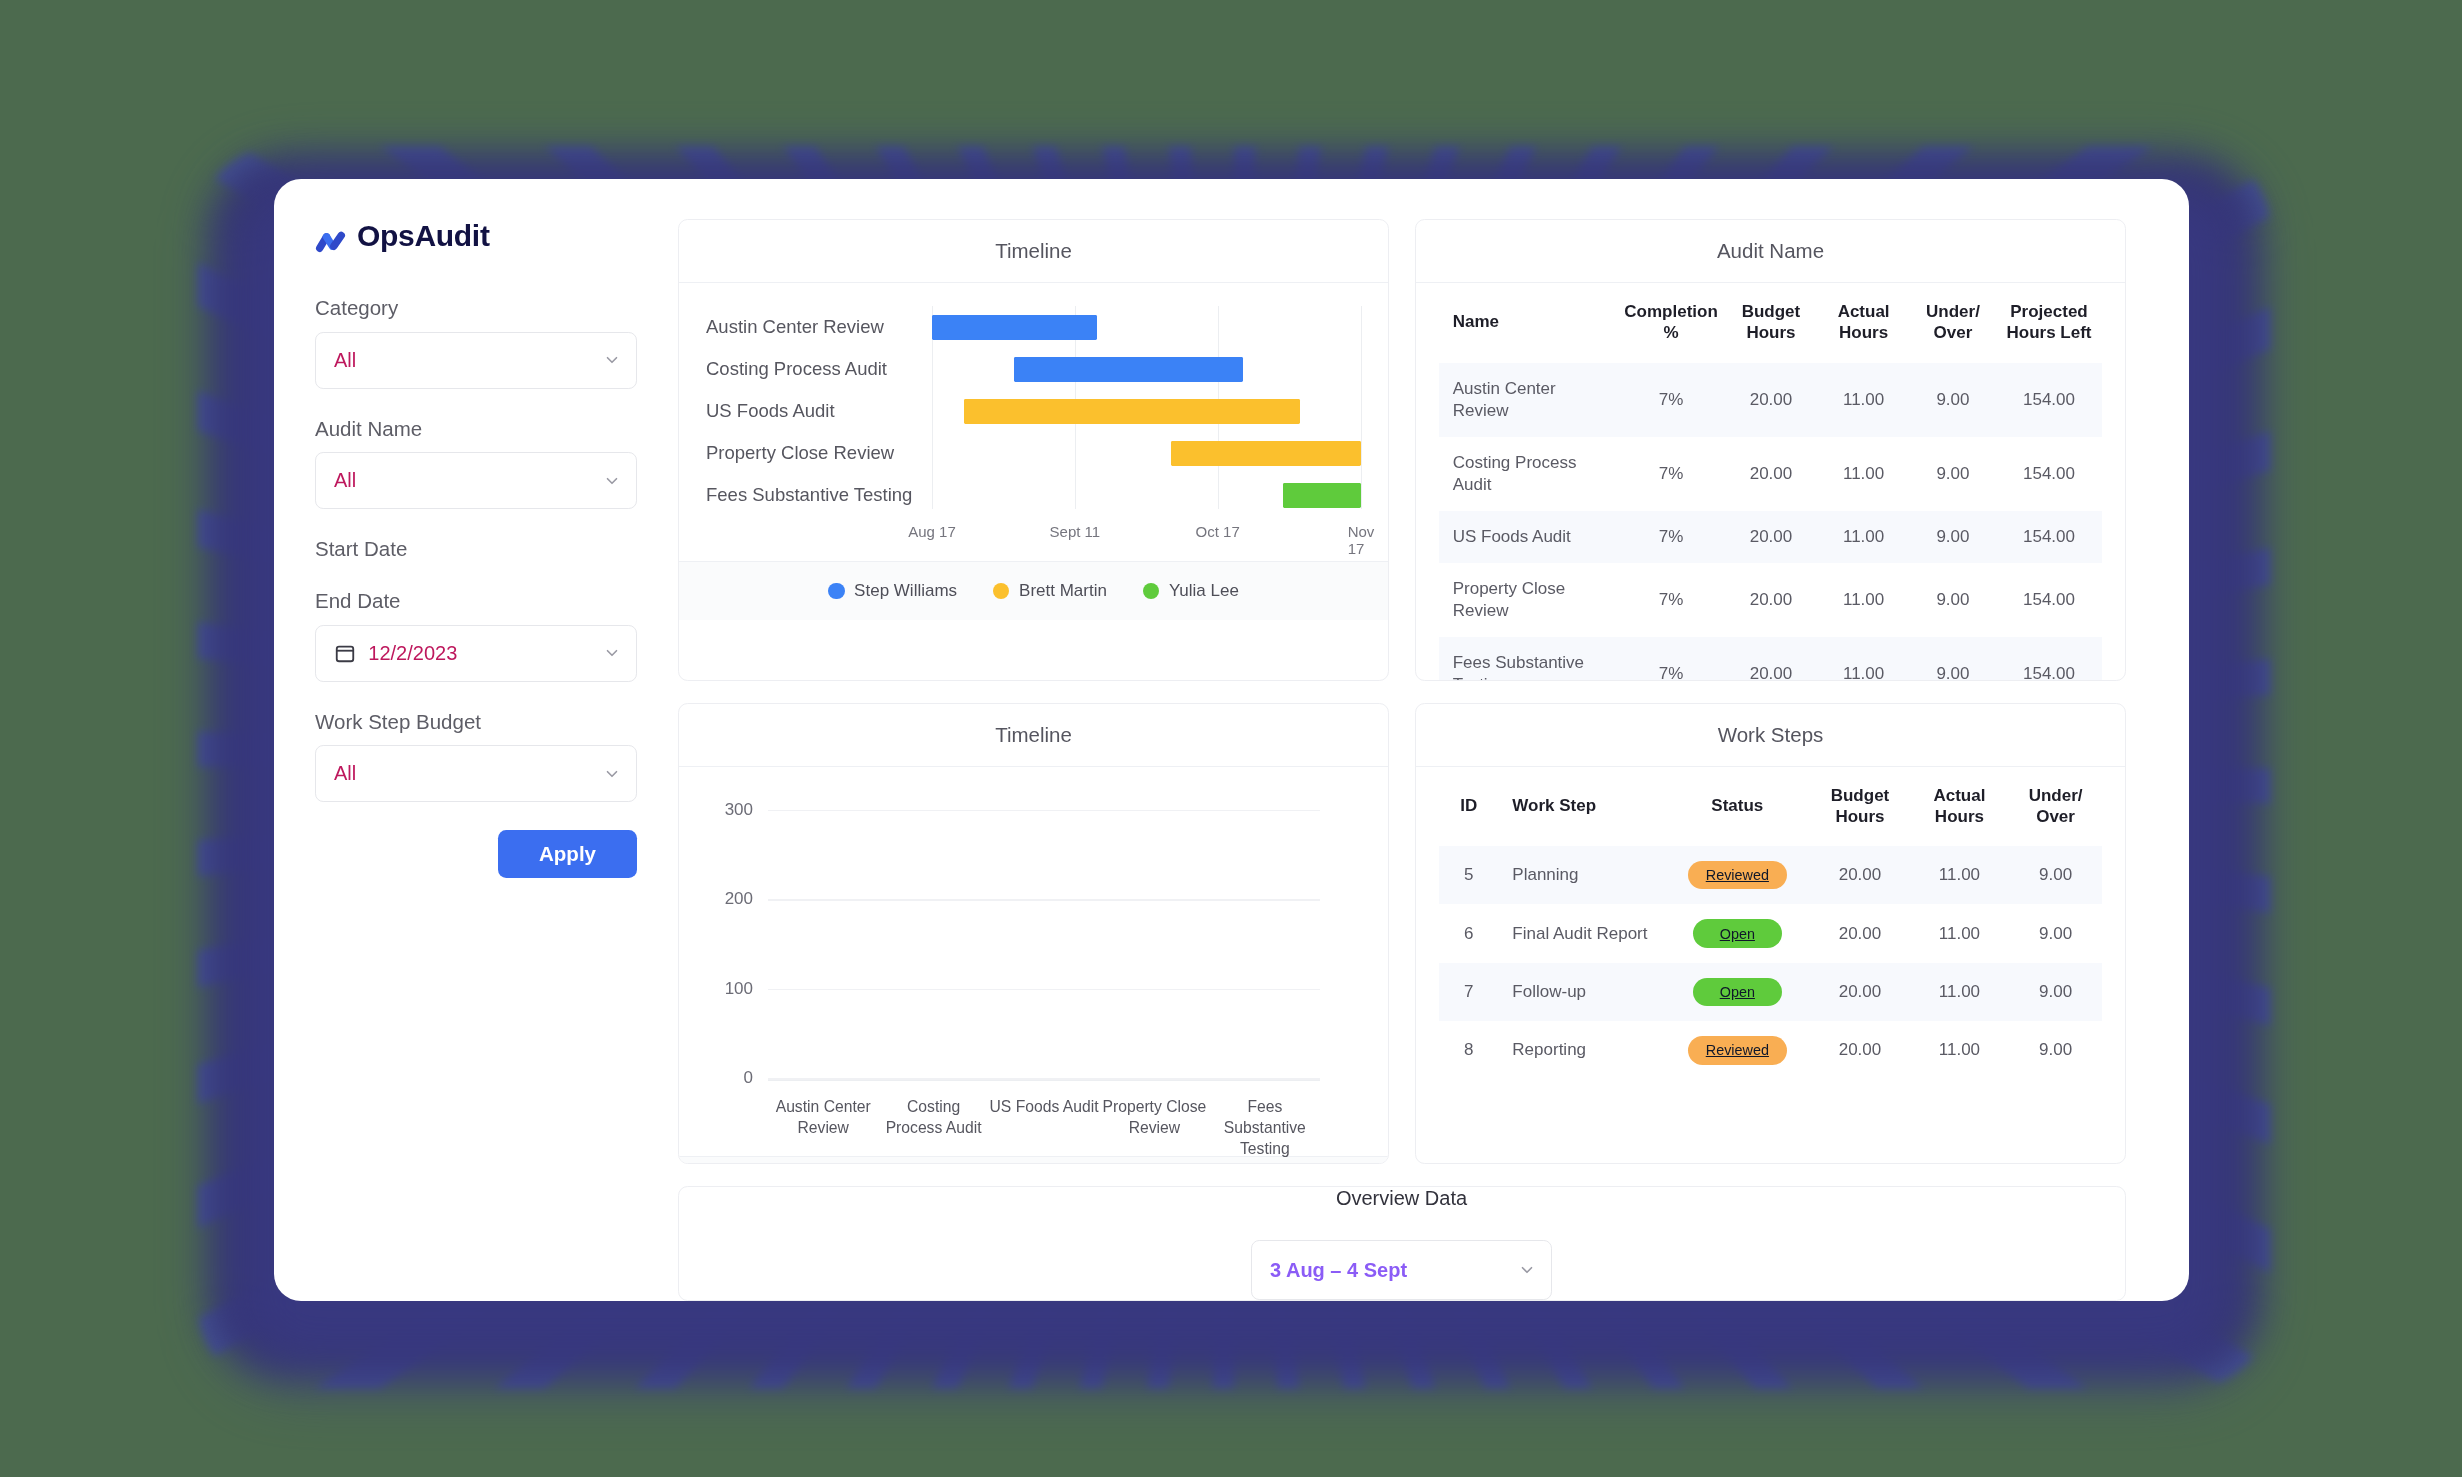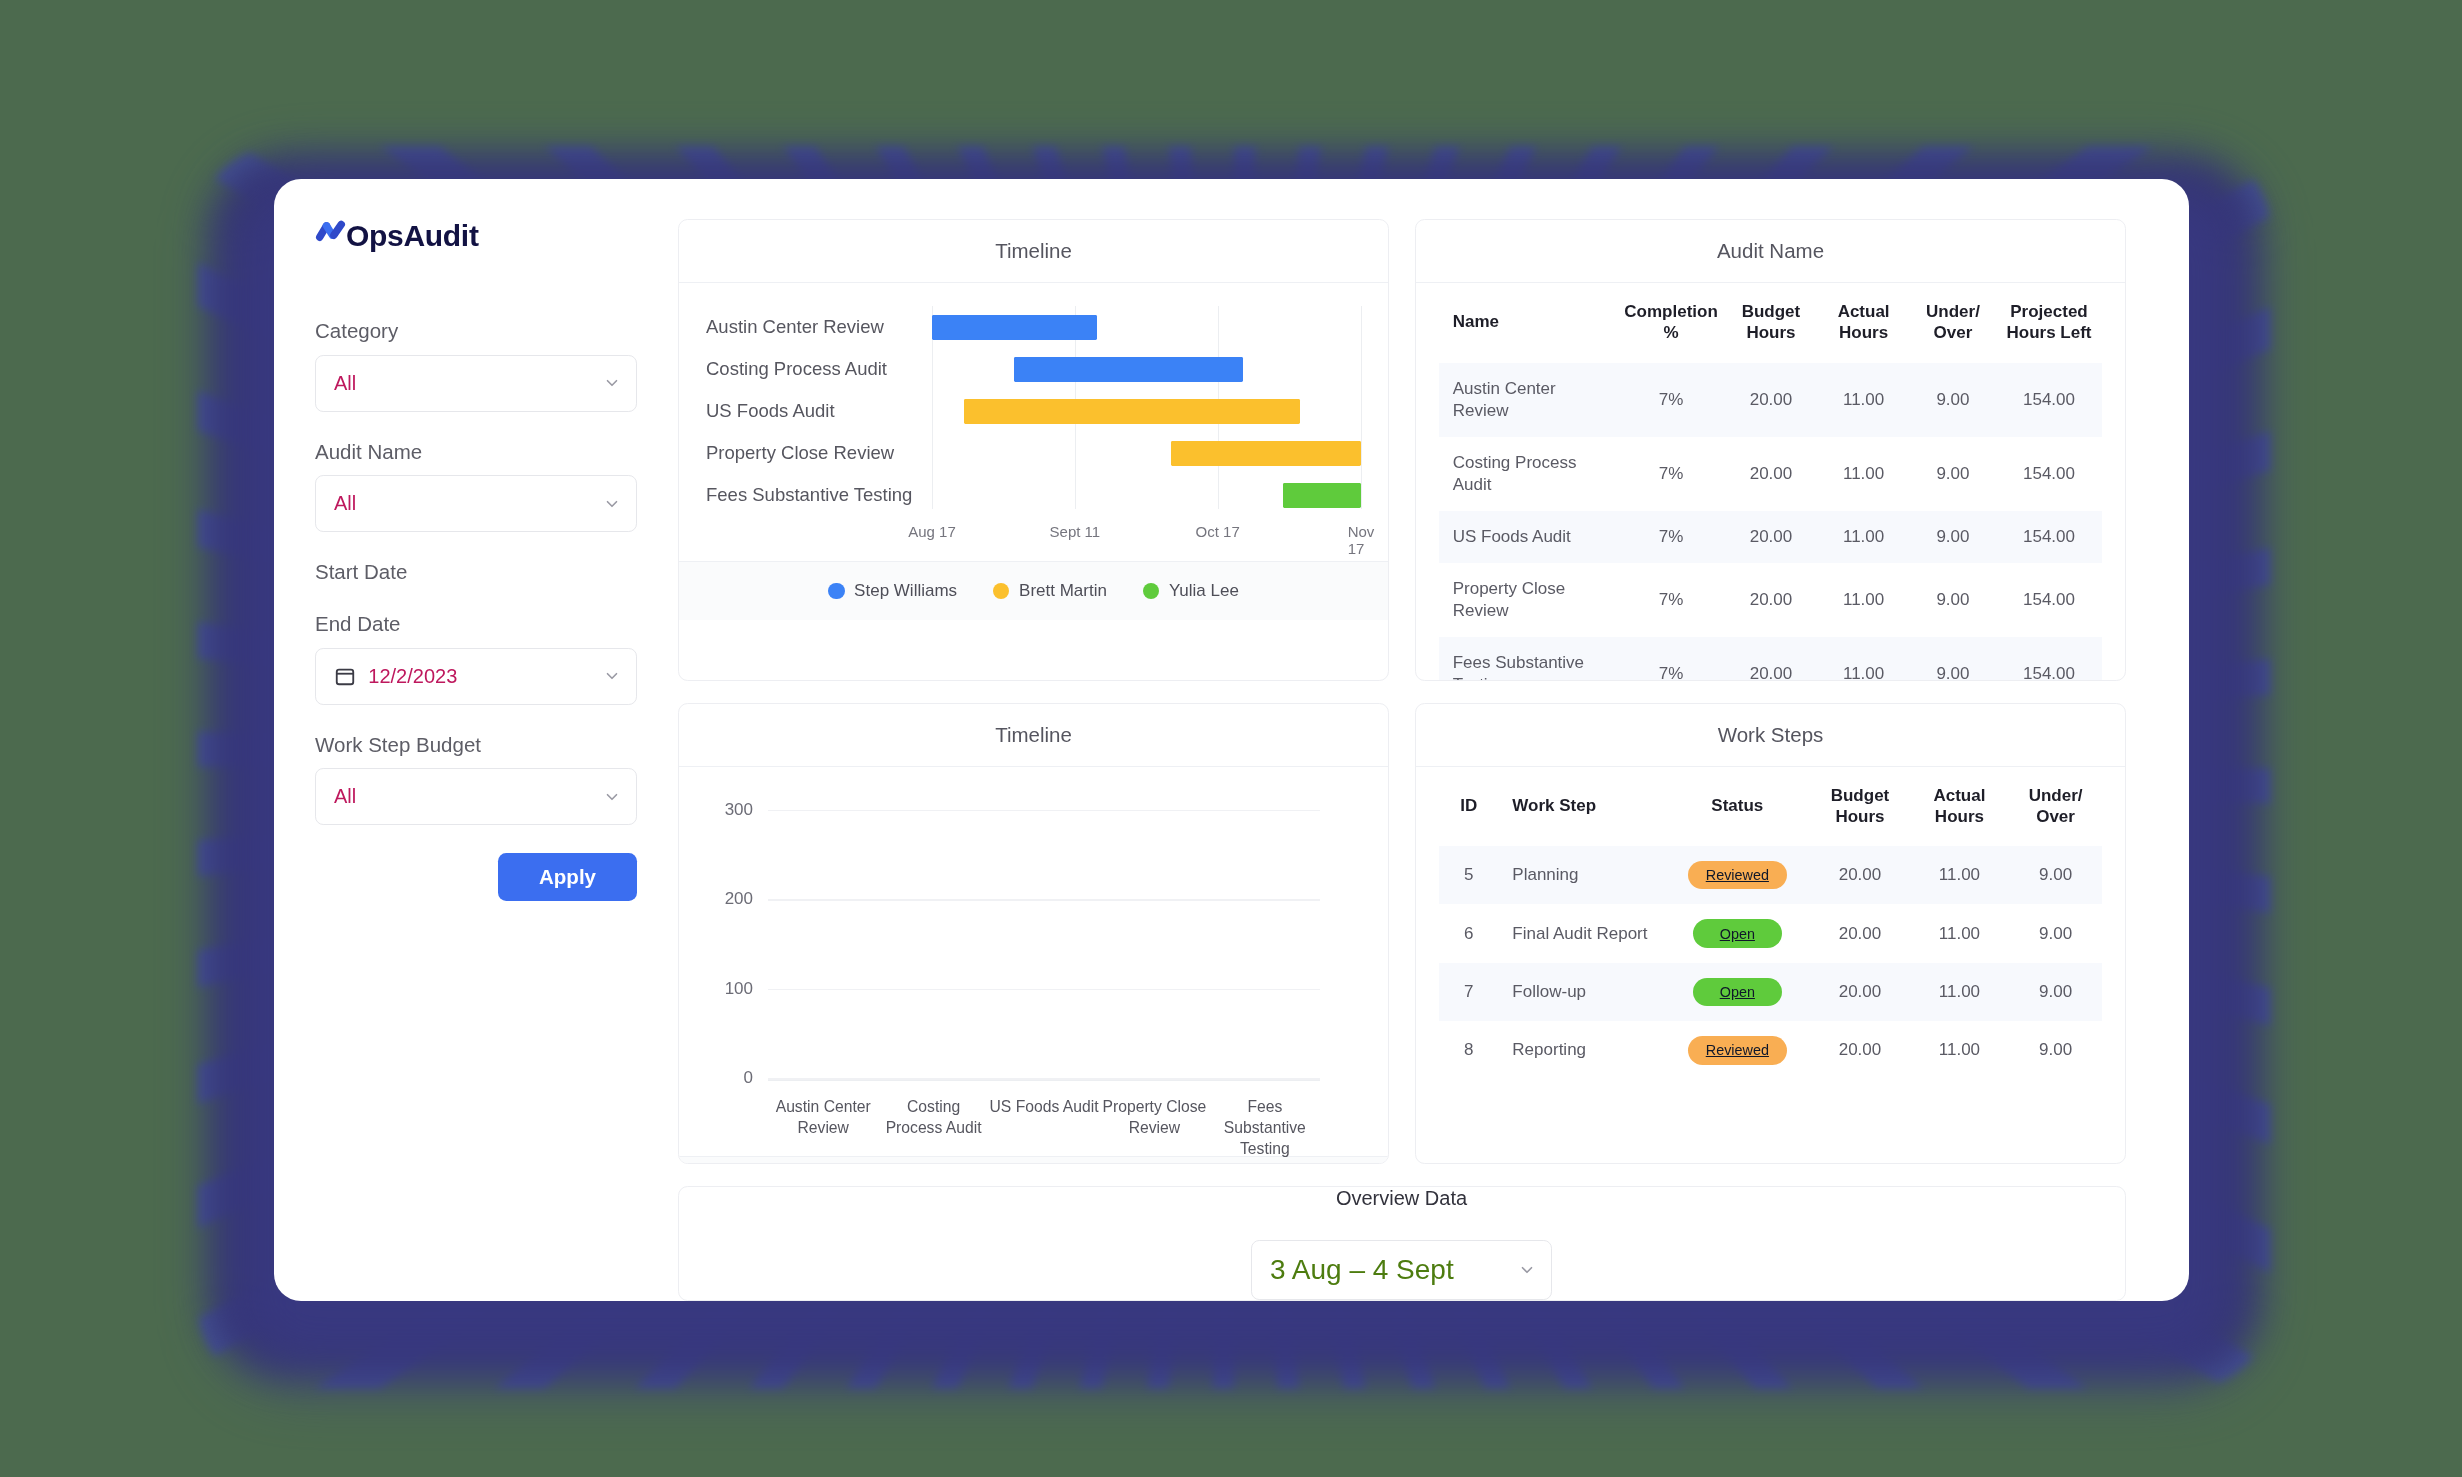--- a/index.html
+++ b/index.html
@@ -51,21 +51,21 @@
     overflow: hidden;
     display: flex;
   }
 
   
   #sidebar {
     width: 404px;
     padding: 40px 41px 0 41px;
     flex-shrink: 0;
   }
-  .brand { display: flex; align-items: flex-start; margin-bottom: 66px; }
+  .brand { display: flex; align-items: flex-end; gap: 11px; margin-bottom: 43px; }
   .brand-mark { width: 31px; height: 23px; flex-shrink: 0; }
   .brand-name {
     font-size: 30px; font-weight: bold; color: #121243; letter-spacing: -0.3px;
   }
   .field-label {
     font-size: 20.5px; color: #5d5d66; margin-bottom: 11.6px; font-weight: 500;
   }
   .field-group { margin-bottom: 28px; }
   .select-box {
     height: 57px;
@@ -211,21 +211,21 @@
     display: flex; align-items: center; justify-content: space-between;
     padding: 0 30px 0 29px;
     flex-direction: column;
   }
   #overview-title { font-size: 20px; color: #32323c; font-weight: 500; }
   #range-select {
     border: 1.4px solid #e6e7eb; border-radius: 8.2px;
     height: 60px; width: 301px;
     display: flex; align-items: center; padding: 0 15px 0 18px; gap: 12.3px;
   }
-  #range-value { font-size: 28px; color: #4d7c0f; flex: 1; }
+  #range-value { font-size: 20px; color: #8b5cf6; flex: 1; font-weight: bold; }
 </style>
 </head>
 <body>
 
 <div id="frame-speckle"></div>
 <div id="frame-glow"></div>
 <div id="frame-glow-2"></div>
 
 <div id="app-window">
 

